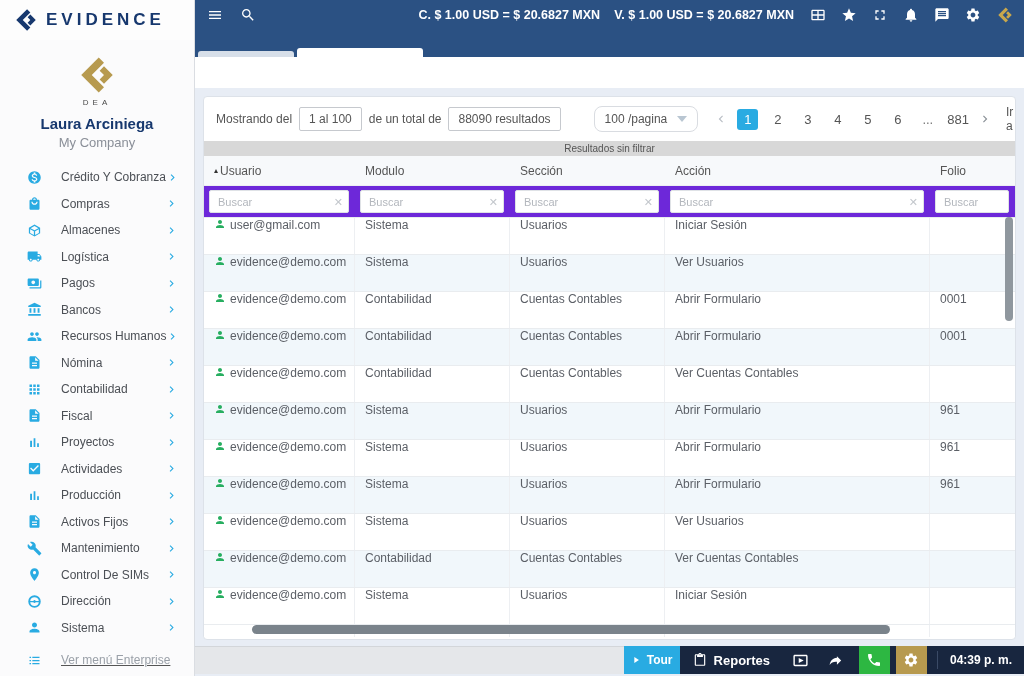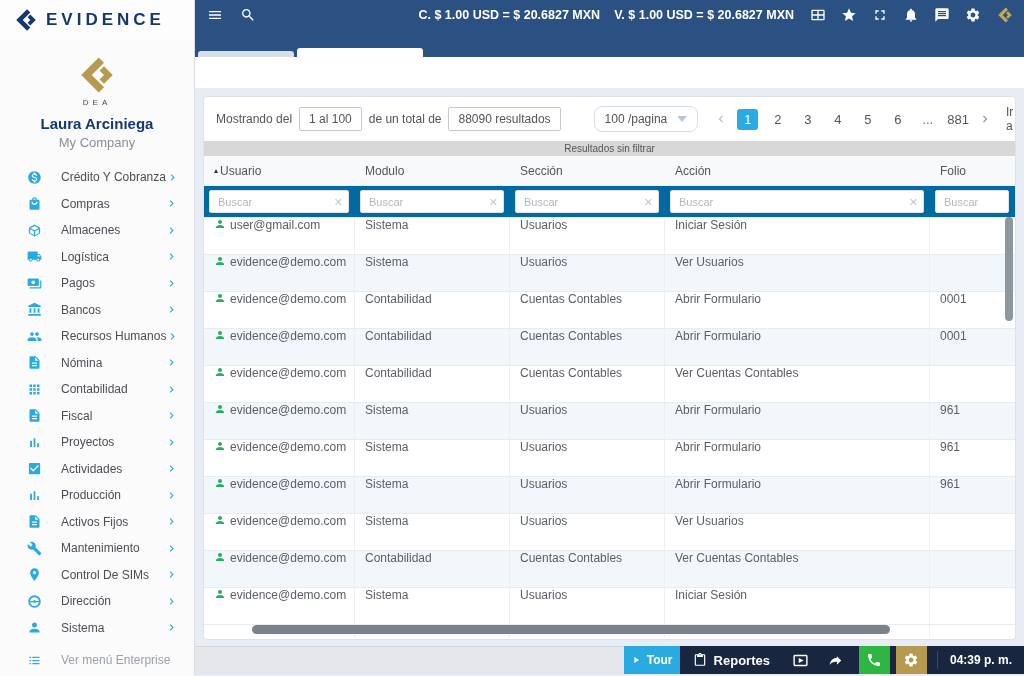--- a/index.html
+++ b/index.html
@@ -15,21 +15,21 @@
   .profile { text-align:center; padding-top:14px; }
   .gold-glyph { width:42px; height:42px; color:#B79A4F; margin:0 auto; }
   .logo-subtext { font-size:8px; letter-spacing:4px; color:#4a4a4a; margin-top:2px; }
   .profile-name { font-size:15px; font-weight:bold; color:#17386E; margin-top:8px; }
   .profile-company { font-size:13px; color:#8a8f98; margin-top:3px; }
   .menu { margin-top:14px; }
   .menu-item { height:26.5px; display:flex; align-items:center; padding:0 16px 0 27px; cursor:pointer; }
   .mi-ico { width:15px; height:15px; color:#29ABE2; flex:none; }
   .mi-label { font-size:12px; color:#4b4f55; margin-left:19px; flex:1; white-space:nowrap; }
   .mi-chev { width:13px; height:13px; color:#29ABE2; flex:none; }
-  .side-footer { position:absolute; left:0; bottom:0; width:194px; height:32px; display:flex; align-items:center; padding-left:27px; background:#FBFBFC; }
+  .side-footer { position:absolute; left:0; bottom:0; width:194px; height:32px; display:flex; align-items:center; padding-left:27px; background:#FBFBFC;text-decoration:underline; }
   .sf-ico { width:15px; height:15px; color:#29ABE2; }
   .sf-label { font-size:12px; color:#9aa0a8; margin-left:19px; }
 
   
   .topbar { position:absolute; left:195px; top:0; width:829px; height:75px; background:#2B5183; }
   .tb-row { height:30px; display:flex; align-items:center; padding:0 10px 0 12px; }
   .tb-btn { width:16px; height:16px; color:#fff; margin-right:17px; cursor:pointer; flex:none; }
   .tb-currency { margin-left:auto; display:flex; gap:14px; font-size:12.5px; font-weight:bold; color:#fff; white-space:nowrap; }
   .tb-icons { display:flex; align-items:center; gap:15px; margin-left:16px; }
   .tb-ico { width:16px; height:16px; color:#fff; cursor:pointer; }
@@ -56,21 +56,21 @@
   .page.active { background:#29ABE2; color:#fff; }
   .page.ellipsis { cursor:default; color:#777; }
   .goto { display:flex; align-items:center; gap:9px; margin-left:14px; }
 
   .banner { height:15px; background:#D8D8D8; font-size:10px; color:#555; text-align:center; line-height:15px; }
 
   .thead,.tfilter,.trow { display:grid; grid-template-columns:151px 155px 155px 265px 1fr; }
   .thead { height:30px; align-items:center; background:#F7F9FB; border-bottom:1px solid #EDEFF2; }
   .th { font-size:12px; color:#555; padding-left:10px; display:flex; align-items:center; cursor:pointer; }
   .sort-arrow { font-size:8px; color:#333; margin-right:2px; }
-  .tfilter { height:32px; align-items:center; background:#0369a1; border-bottom:1px solid #E9ECEF; }
+  .tfilter { height:32px; align-items:center; background:#6d28d9; border-bottom:1px solid #E9ECEF; }
   .fcell { padding:0 6px 0 5px; position:relative; }
   .fcell input { width:100%; height:23px; border:1px solid #dfe2e6; border-radius:2px; padding:0 18px 0 8px; font-size:11px; color:#555; background:#fff; }
   .fcell input::placeholder { color:#b3b7bd; }
   .fcell .clear { position:absolute; right:12px; top:50%; transform:translateY(-50%); font-size:11px; color:#c3c7cc; cursor:pointer; }
   .fcell.no-clear input { padding-right:8px; }
 
   .tbody { height:421px; overflow:hidden; }
   .trow { height:37px; border-bottom:1px solid #E9ECEF; background:#fff; cursor:pointer; }
   .trow.alt { background:#F1F7FB; }
   .trow.partial { height:12px; border-bottom:none; }

